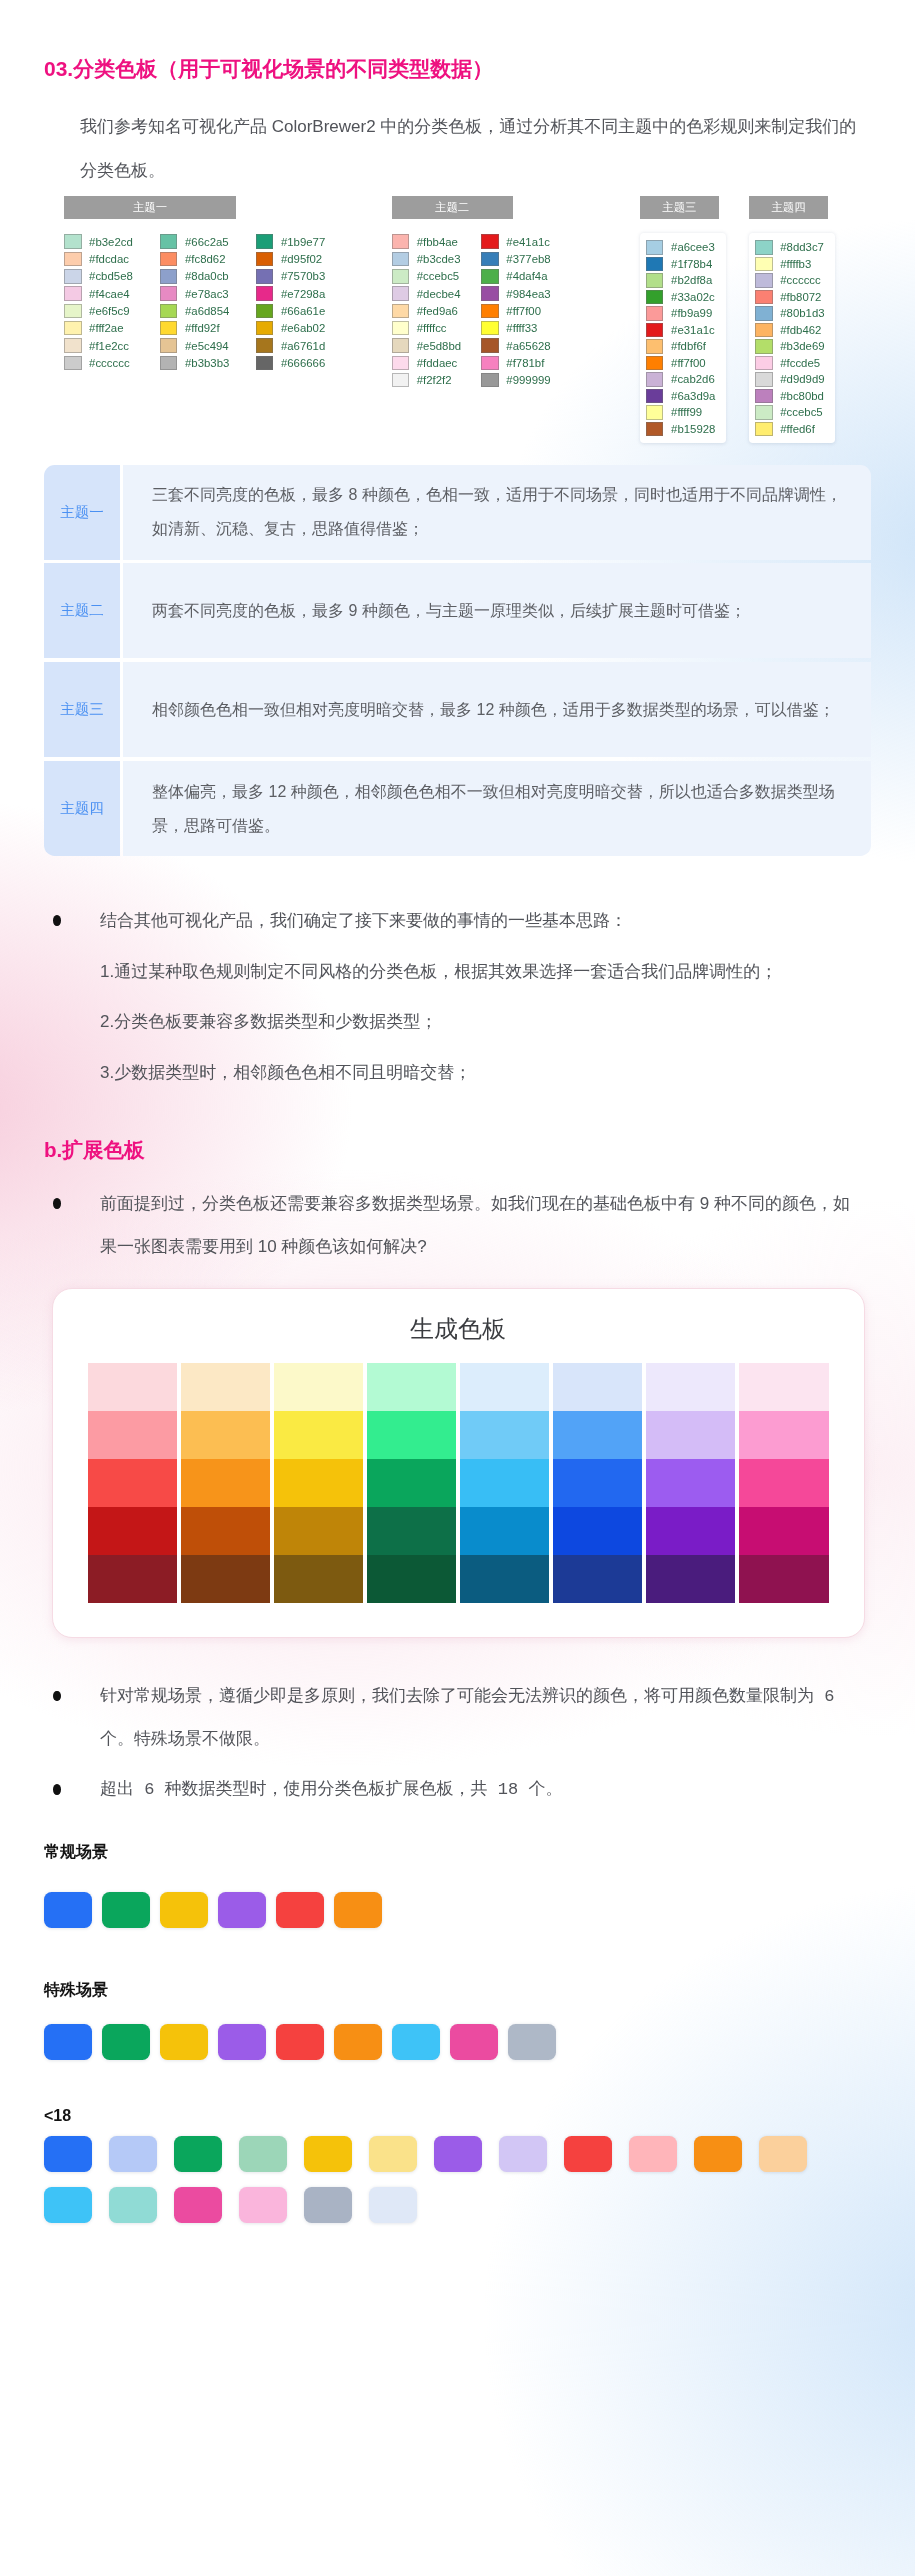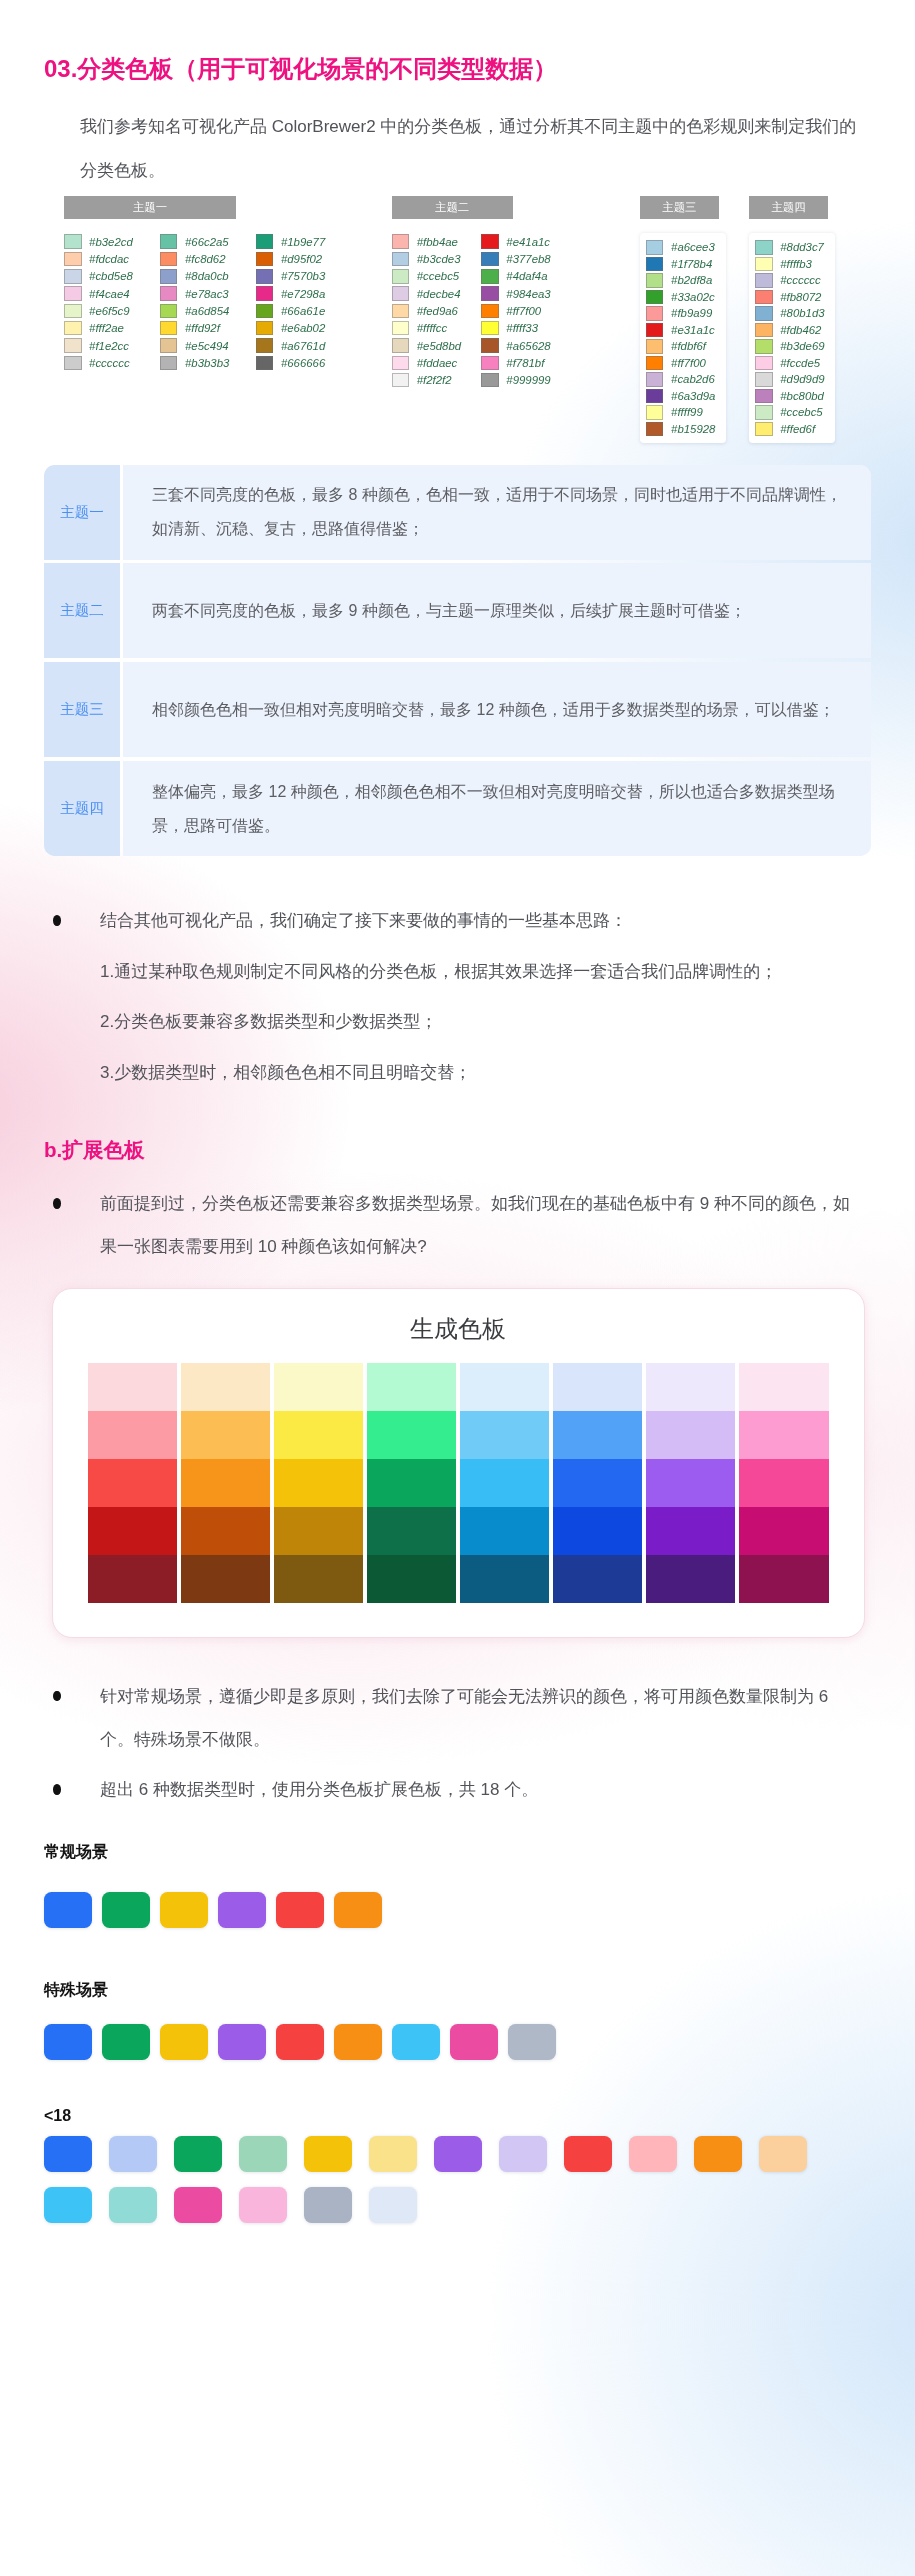--- a/index.html
+++ b/index.html
@@ -8,55 +8,55 @@
     font-family:"Liberation Sans","DejaVu Sans",sans-serif;
     background:
       radial-gradient(687px 496px at 104% 21%, rgba(205,227,248,.95), rgba(205,227,248,0) 65%),
       radial-gradient(748px 671px at 106% 90%, rgba(206,228,249,.95), rgba(206,228,249,0) 65%),
       radial-gradient(626px 473px at -6% 43%, rgba(246,199,216,.9), rgba(246,199,216,0) 65%),
       radial-gradient(763px 427px at 38% 57%, rgba(249,219,230,.8), rgba(249,219,230,0) 70%),
       radial-gradient(534px 382px at 96% 57%, rgba(250,228,236,.55), rgba(250,228,236,0) 70%),
       #ffffff;
   }
   .content{padding:0 44px;}
-  .title{margin:50px 0 0;font-size:24px;line-height:37px;font-weight:700;color:#ee1180;}
+  .title{margin:50px 0 0;font-size:21px;line-height:37px;font-weight:700;color:#ee1180;}
   .h2{margin:32px 0 0;font-size:20.6px;line-height:24.4px;font-weight:700;color:#ee1180;}
   .h2b{margin:44px 0 0;}
   .intro{margin:18.3px 0 0;padding-left:36px;font-size:17px;line-height:44px;color:#515359;width:786px;}
 
   
   .palette-row{display:flex;align-items:flex-start;margin:3.1px 0 0 20px;}
   .pgroup{display:flex;flex-direction:column;}
   .phead{height:23px;background:#9d9d9d;color:#fff;font-size:11.4px;display:flex;align-items:center;justify-content:center;margin-bottom:13.7px;}
   .pg1 .phead{width:172px;}
   .pg2 .phead{width:121px;}
   .pg3 .phead,.pg4 .phead{width:79px;}
   .pg2{margin-left:40px;}
   .pg3{margin-left:69px;}
   .pg4{margin-left:23px;}
-  .pcols{display:flex;font-style:italic;}
+  .pcols{display:flex;}
   .pg1 .pcol{width:89px;margin-right:6.9px;}
   .pg2 .pcol{width:85px;margin-right:4.6px;}
   .pcard{background:#fff;border-radius:3.8px;padding:6.1px 6.1px;box-shadow:0 0.8px 3.8px rgba(90,110,140,.18);}
   .pcard .pcol{width:74px;margin-right:0;}
   .prow{display:flex;align-items:center;height:17.3px;}
   .pcard .prow{height:16.5px;}
   .msw{width:17.5px;height:14.5px;flex:0 0 17.5px;border:0.8px solid rgba(110,110,110,.45);box-sizing:border-box;}
   .mhex{margin-left:7.6px;font-size:11.4px;color:#2d6e4b;white-space:nowrap;}
 
   
   .ttable{margin-top:21.4px;width:827px;border-radius:10.7px;overflow:hidden;display:flex;flex-direction:column;row-gap:3.8px;}
   .trow{display:flex;column-gap:3.1px;min-height:95px;}
   .tlabel{flex:0 0 76px;background:#d6e4fa;color:#4a90f2;font-size:14.5px;display:flex;align-items:center;justify-content:center;}
   .tdesc{flex:1;background:#edf3fc;color:#5c5e63;font-size:16px;line-height:34px;display:flex;align-items:center;padding:12.2px 29px;}
 
   
   .blist{margin-top:43px;}
   .blist2{margin-top:20px;}
-  .blist3{margin-top:37px;}
+  .blist3{margin-top:37px;font-family:Liberation Mono, monospace;}
   .bitem{display:flex;font-size:17px;line-height:43px;color:#515359;margin-bottom:7.6px;gap:20px;}
   .bitem:last-child{margin-bottom:0;}
   .bdot{flex:0 0 36px;position:relative;}
   .bdot.show::before{content:"";position:absolute;left:9.2px;top:16px;width:7.6px;height:10.7px;border-radius:50%;background:#111;}
   .btext{flex:1;max-width:755px;}
 
   
   .gen-card{margin:20px 0 0 7.6px;width:813px;background:#fff;border:0.8px solid #f6dbe4;border-radius:20px;box-sizing:border-box;padding:26px 35px 34px;box-shadow:0 1.5px 9.2px rgba(225,170,195,.25);}
   .gen-title{font-size:24px;line-height:27.5px;color:#3a3c40;text-align:center;}
   .gen-grid{display:flex;column-gap:3.8px;margin-top:20px;}

